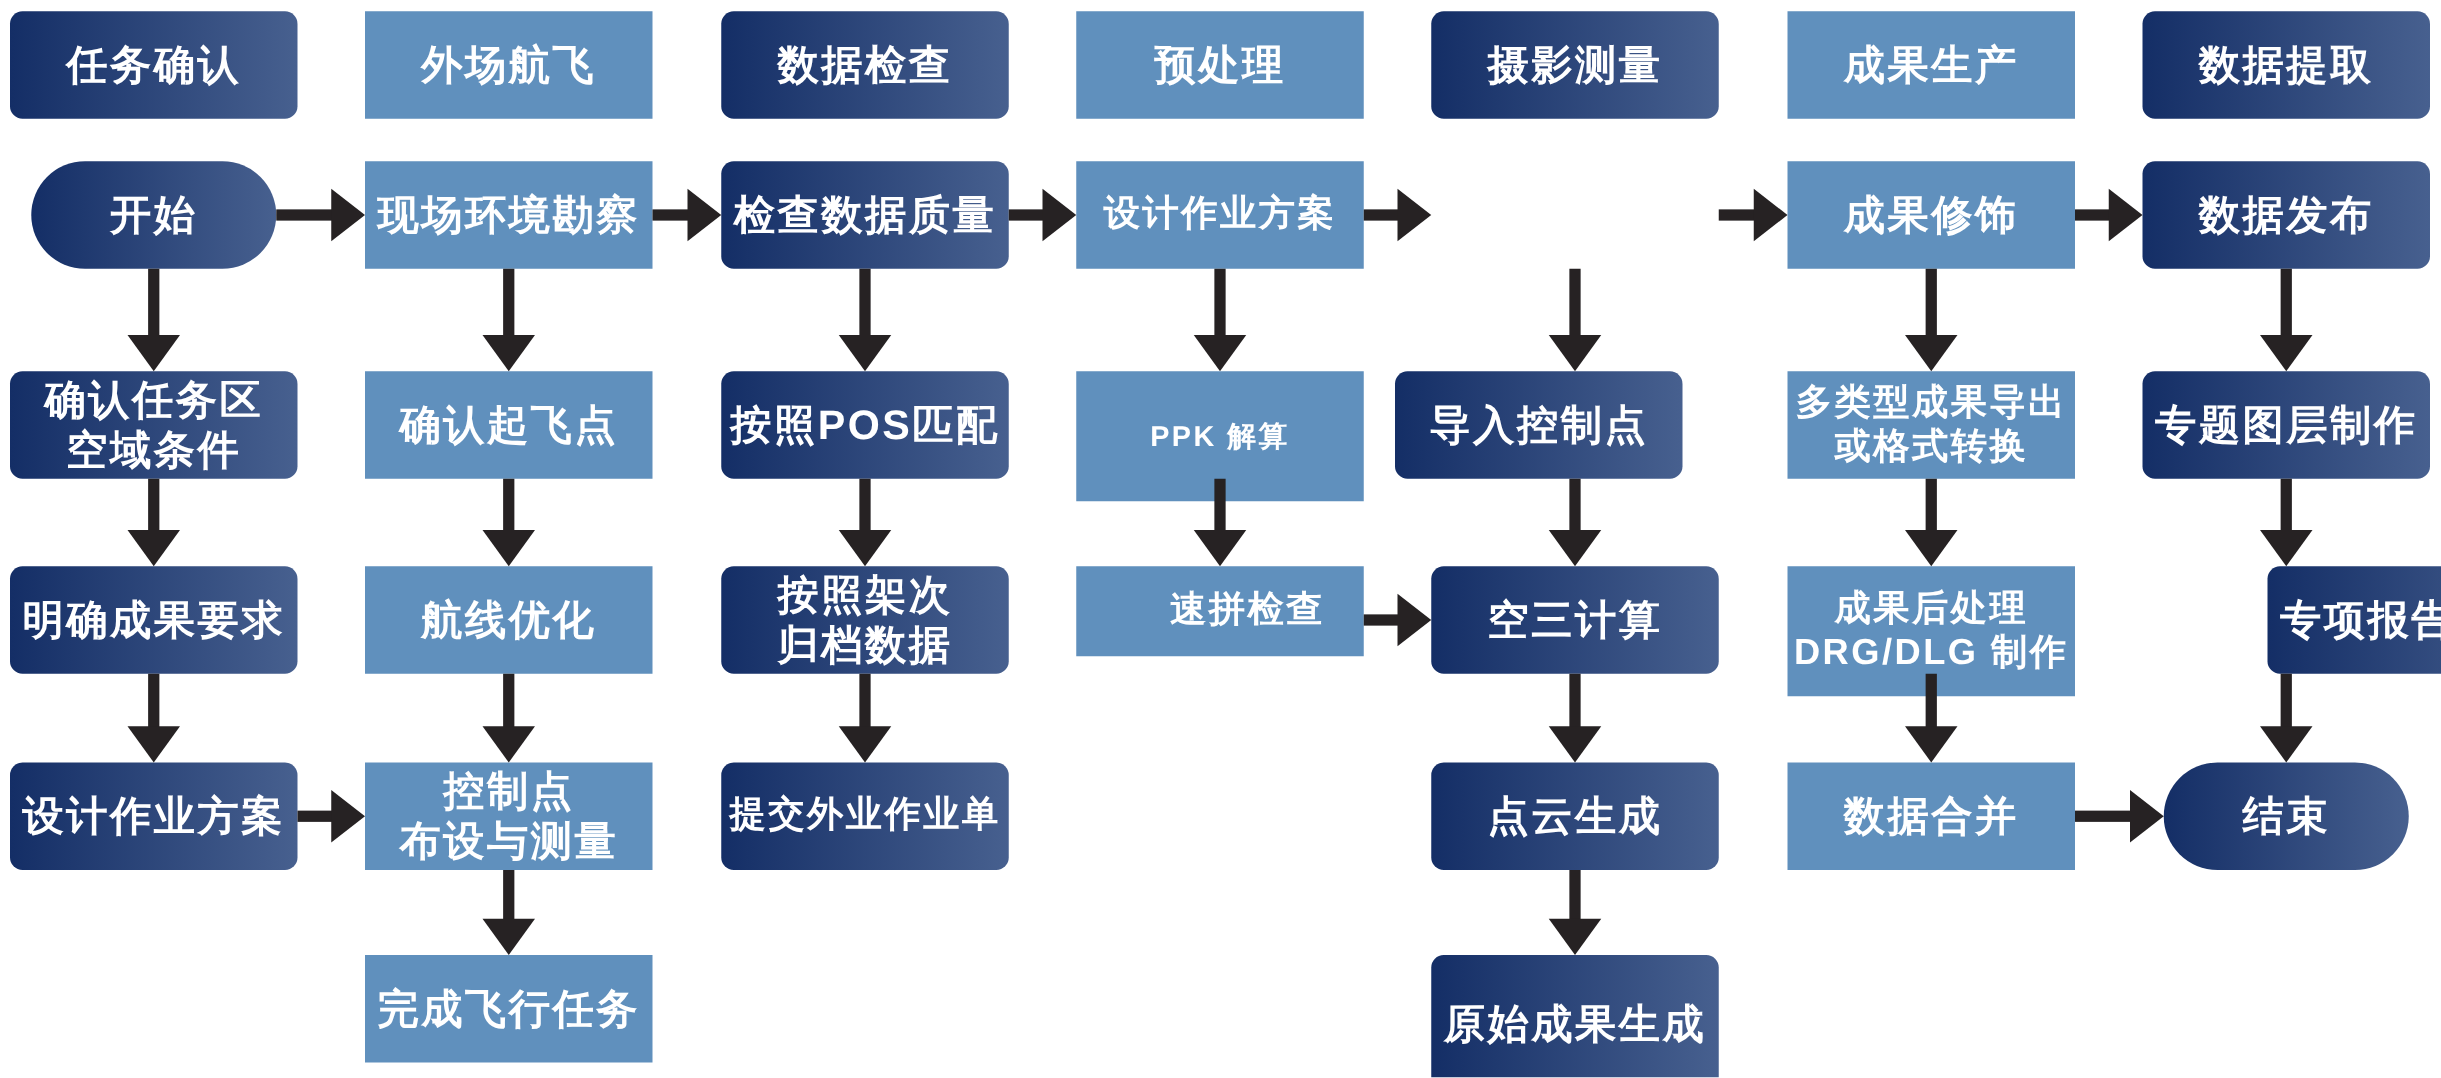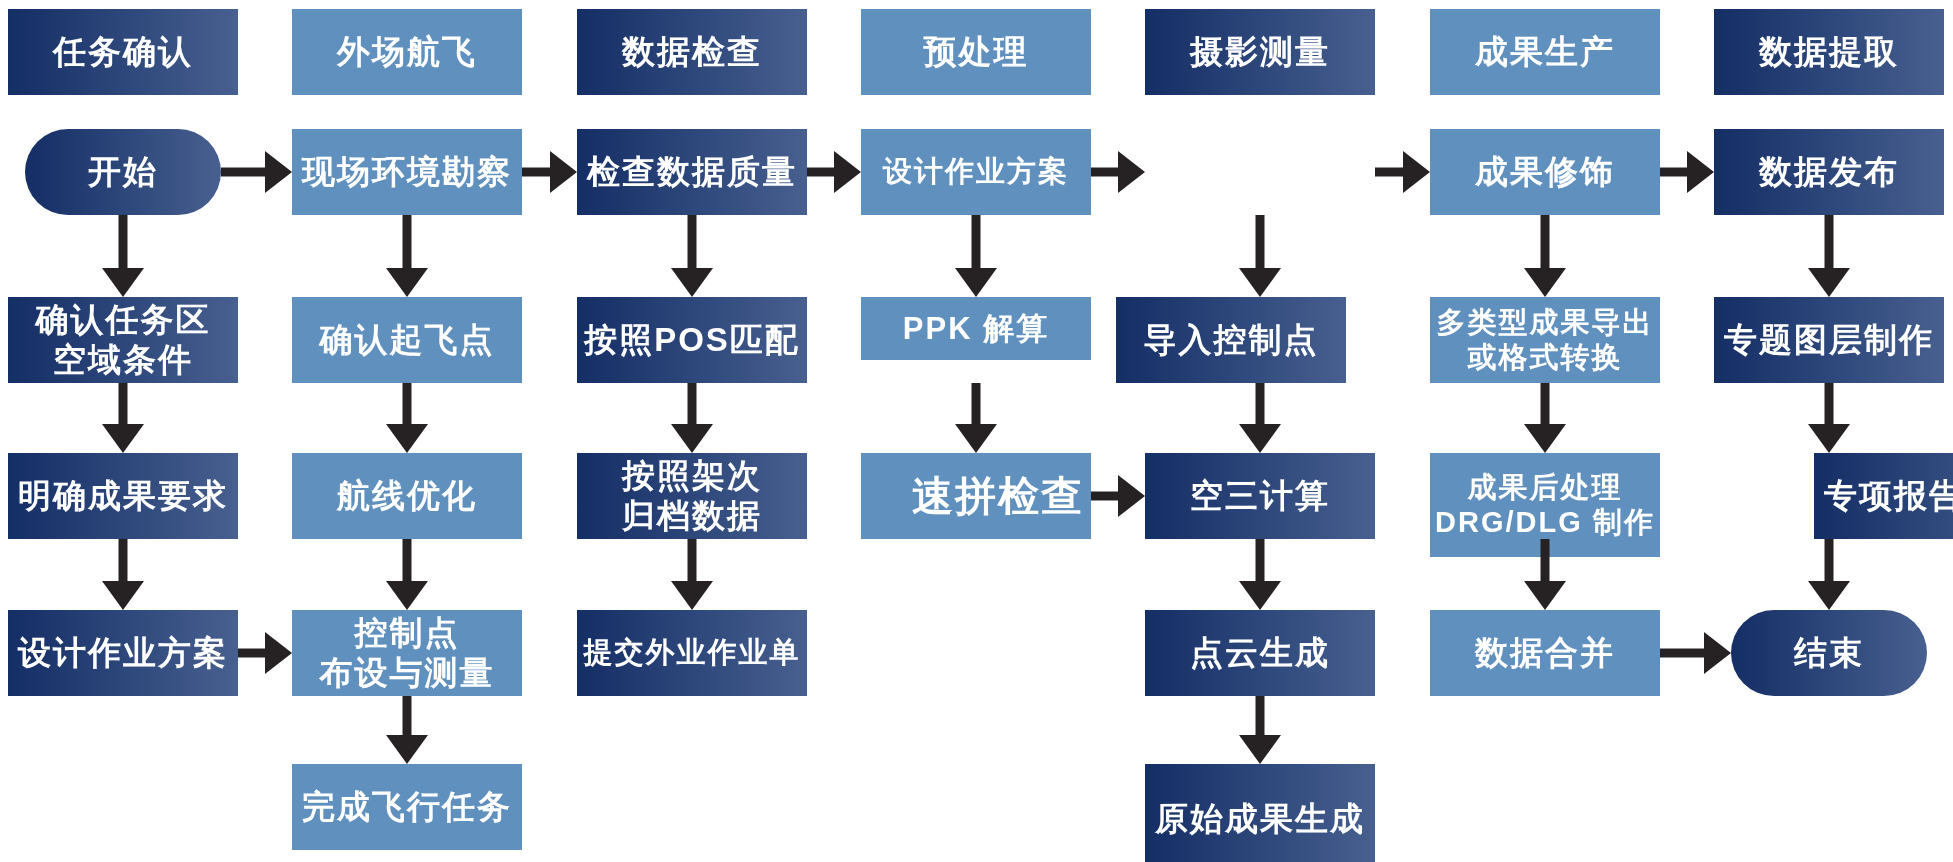--- a/index.html
+++ b/index.html
@@ -23,20 +23,21 @@
     color: var(--text, #ffffff);
     font-weight: bold;
     text-align: center;
     white-space: pre-line;
     letter-spacing: 2px;
     line-height: 1.22;
     box-sizing: border-box;
   }
   .node.dark {
     background: linear-gradient(90deg, var(--dark-l, #142e66) 0%, var(--dark-r, #47608f) 100%);
+    border-radius: 10px;
   }
   .node.light {
     background: var(--light, #6090bd);
   }
   .node.pill {
     border-radius: 44px;
   }
   .arrow {
     position: absolute;
   }
@@ -98,22 +99,22 @@
     <div class="node light" style="left: 292px; top: 453px; width: 230px; height: 86px; font-size: 33px;">航线优化</div>
     <div class="node light" style="left: 292px; top: 610px; width: 230px; height: 86px; font-size: 33px;">控制点
 布设与测量</div>
     <div class="node light" style="left: 292px; top: 764px; width: 230px; height: 86px; font-size: 33px;">完成飞行任务</div>
     <div class="node dark" style="left: 577px; top: 129px; width: 230px; height: 86px; font-size: 33px;">检查数据质量</div>
     <div class="node dark" style="left: 577px; top: 297px; width: 230px; height: 86px; font-size: 33px;">按照POS匹配</div>
     <div class="node dark" style="left: 577px; top: 453px; width: 230px; height: 86px; font-size: 33px;">按照架次
 归档数据</div>
     <div class="node dark" style="left: 577px; top: 610px; width: 230px; height: 86px; font-size: 29px;">提交外业作业单</div>
     <div class="node light" style="left: 861px; top: 129px; width: 230px; height: 86px; font-size: 29px;">设计作业方案</div>
-    <div class="node light" style="left: 861px; top: 297px; width: 230px; height: 63px; font-size: 31px;">PPK 解算</div>
-    <div class="node light" style="left: 861px; top: 453px; width: 230px; height: 86px; font-size: 41px; padding-left: 44px;">速拼检查</div>
+    <div class="node light" style="left: 861px; top: 297px; width: 230px; height: 104px; font-size: 23px;">PPK 解算</div>
+    <div class="node light" style="left: 861px; top: 453px; width: 230px; height: 72px; font-size: 29px; padding-left: 44px;">速拼检查</div>
     <div class="node dark" style="left: 1116px; top: 297px; width: 230px; height: 86px; font-size: 33px; text-align: right;">导入控制点</div>
     <div class="node dark" style="left: 1145px; top: 453px; width: 230px; height: 86px; font-size: 33px;">空三计算</div>
     <div class="node dark" style="left: 1145px; top: 610px; width: 230px; height: 86px; font-size: 33px;">点云生成</div>
     <div class="node dark" style="left: 1145px; top: 764px; width: 230px; height: 110px; font-size: 33px;">原始成果生成</div>
     <div class="node light" style="left: 1430px; top: 129px; width: 230px; height: 86px; font-size: 33px;">成果修饰</div>
     <div class="node light" style="left: 1430px; top: 297px; width: 230px; height: 86px; font-size: 29px;">多类型成果导出
 或格式转换</div>
     <div class="node light" style="left: 1430px; top: 453px; width: 230px; height: 104px; font-size: 29px;">成果后处理
 DRG/DLG 制作</div>
     <div class="node light" style="left: 1430px; top: 610px; width: 230px; height: 86px; font-size: 33px;">数据合并</div>

